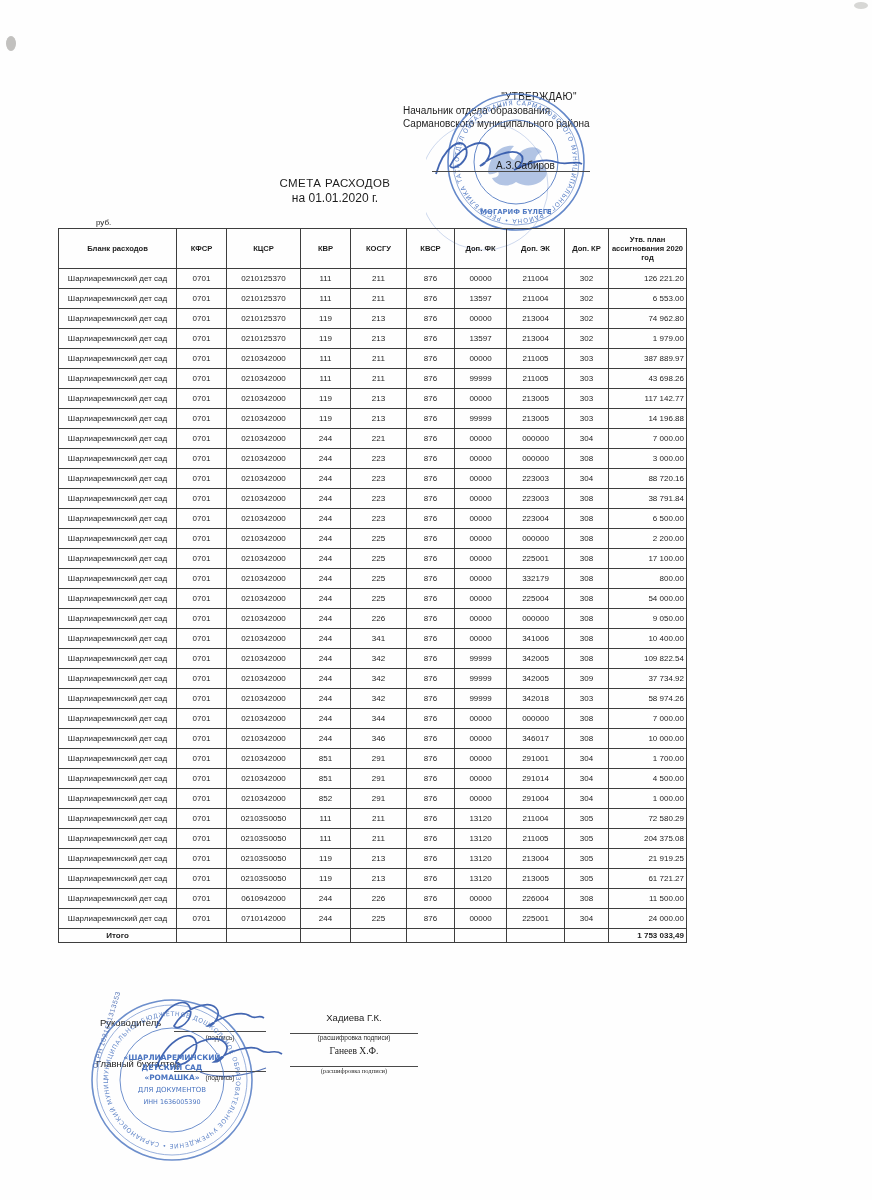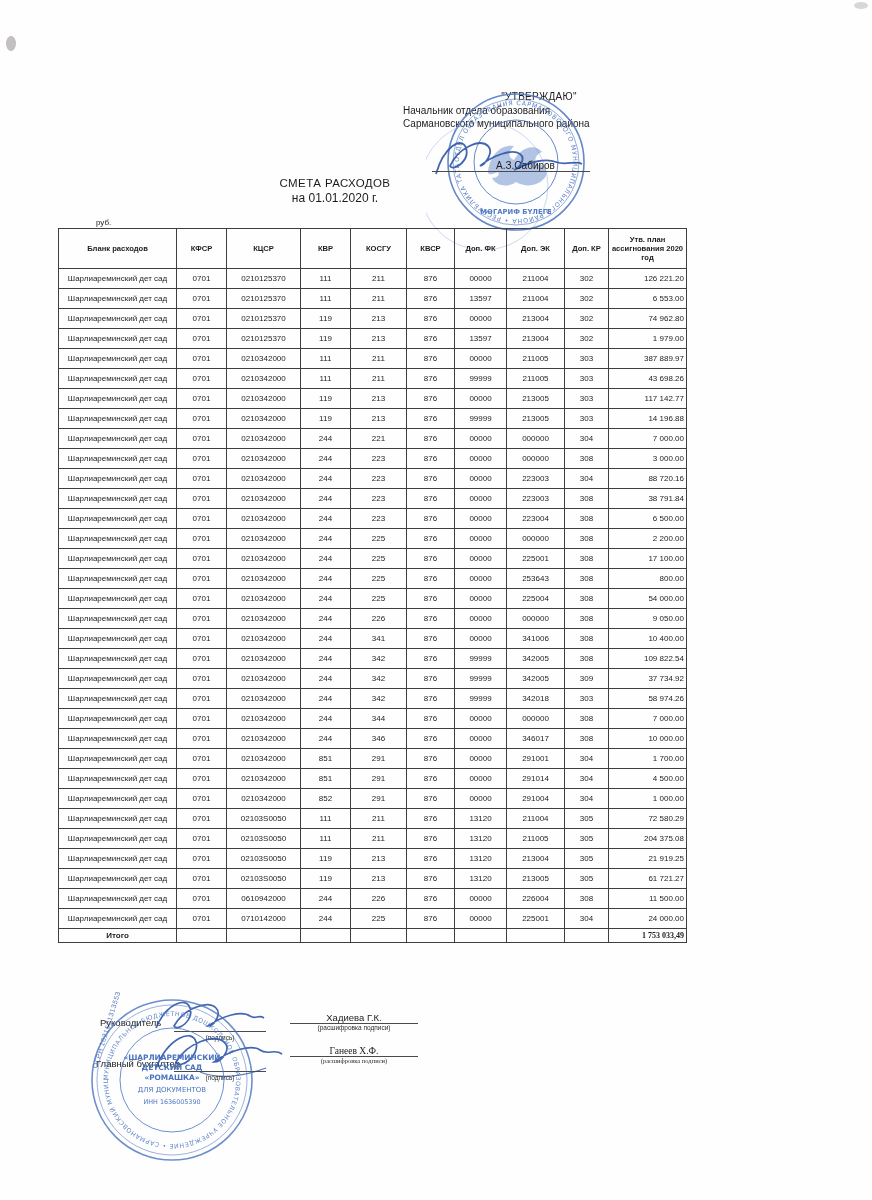--- a/index.html
+++ b/index.html
@@ -24,35 +24,35 @@
 
   .sheet-table{position:absolute;left:58px;top:228px;border-collapse:collapse;table-layout:fixed;}
   .sheet-table th,.sheet-table td{border:1px solid #3e3e3e;padding:0 2px;overflow:hidden;}
   .sheet-table th{font-size:7.6px;font-weight:bold;text-align:center;height:40px;vertical-align:middle;line-height:9px;}
   .sheet-table td{height:20px;font-size:8px;vertical-align:middle;}
   .c-name{text-align:center;font-size:7.6px;}
   .c-code{text-align:center;}
   .c-amt{text-align:right;}
   .total-row td{height:14px;}
   .t-label{font-weight:bold;font-size:8.5px;}
-  .t-val{font-weight:bold;font-size:8.5px;font-family:Liberation Serif, serif;}
+  .t-val{font-weight:bold;font-size:8.5px;}
 
   .role{position:absolute;font-size:9.5px;}
   .role1{left:100px;top:1017px;}
   .role2{left:96px;top:1058px;}
   .sigline{position:absolute;border-bottom:1px solid #4a4a4a;height:24px;width:92px;}
   .sl1{left:174px;top:1008px;}
   .sl2{left:174px;top:1048px;}
   .cap{font-size:6.5px;text-align:center;color:#2e2e2e;}
   .cap-sign1{position:absolute;left:174px;top:1034px;width:92px;}
   .cap-sign2{position:absolute;left:174px;top:1074px;width:92px;}
   .namebox{position:absolute;width:128px;}
   .nb1{left:290px;top:1012px;}
   .nb2{left:290px;top:1046px;font-family:Liberation Serif, serif;}
-  .nm{font-size:9.5px;text-align:center;border-bottom:1px solid #4a4a4a;padding-bottom:0;}
+  .nm{font-size:9.5px;text-align:center;border-bottom:1px solid #4a4a4a;padding-bottom:10px;}
 
   .stamp-top{position:absolute;left:426px;top:82px;width:176px;height:176px;pointer-events:none;}
   .stamp-bottom{position:absolute;left:84px;top:992px;width:176px;height:176px;pointer-events:none;}
   .sig-top{position:absolute;left:428px;top:128px;width:160px;height:58px;}
   .sig-f1{position:absolute;left:150px;top:992px;width:120px;height:46px;}
   .sig-f2{position:absolute;left:148px;top:1026px;width:140px;height:56px;}
   .stamp-text{font-family:"DejaVu Sans","Liberation Sans",sans-serif;}
 
   .ogrn{position:absolute;left:98px;top:1062px;font-size:6.8px;letter-spacing:.6px;color:#3f63ae;white-space:nowrap;transform:rotate(-73deg);transform-origin:0 100%;opacity:.85;}
 </style>
@@ -309,21 +309,21 @@
           <td class="c-amt">17 100.00</td>
         </tr>
         <tr>
           <td class="c-name">Шарлиареминский дет сад</td>
           <td class="c-code">0701</td>
           <td class="c-code">0210342000</td>
           <td class="c-code">244</td>
           <td class="c-code">225</td>
           <td class="c-code">876</td>
           <td class="c-code">00000</td>
-          <td class="c-code">253643</td>
+          <td class="c-code">332179</td>
           <td class="c-code">308</td>
           <td class="c-amt">800.00</td>
         </tr>
         <tr>
           <td class="c-name">Шарлиареминский дет сад</td>
           <td class="c-code">0701</td>
           <td class="c-code">0210342000</td>
           <td class="c-code">244</td>
           <td class="c-code">225</td>
           <td class="c-code">876</td>

